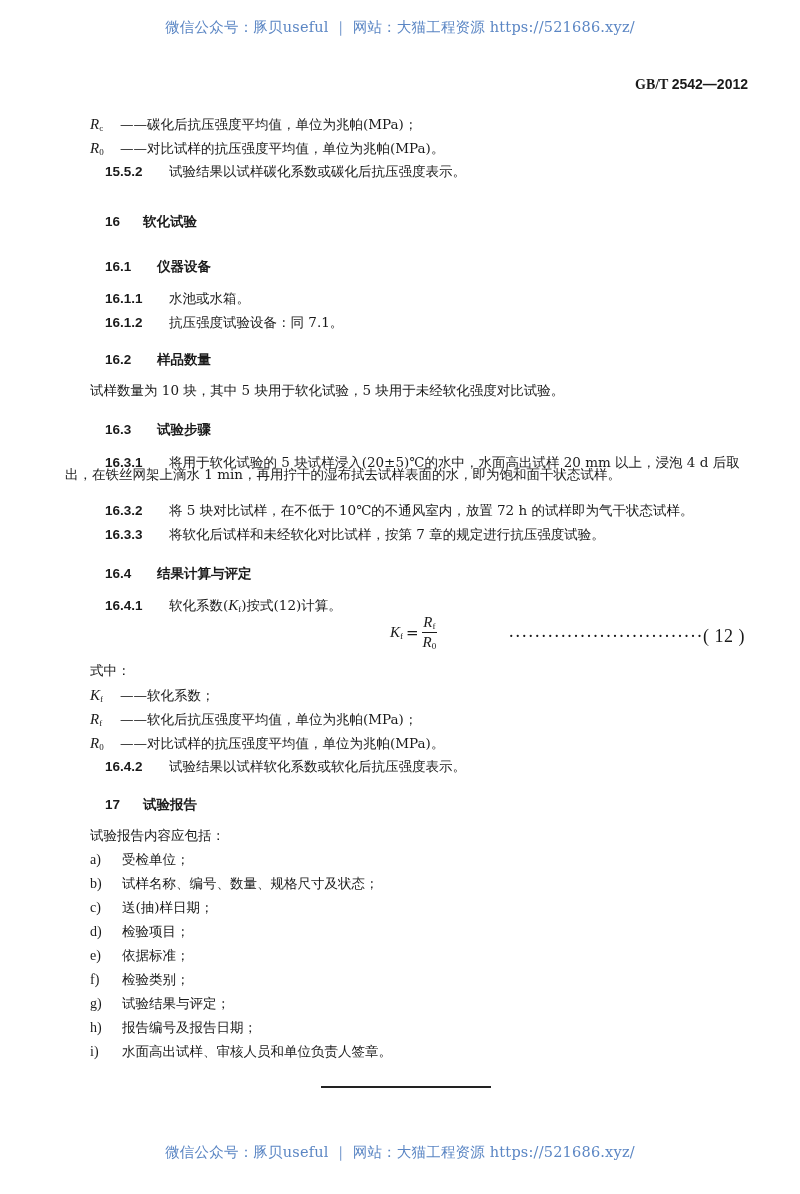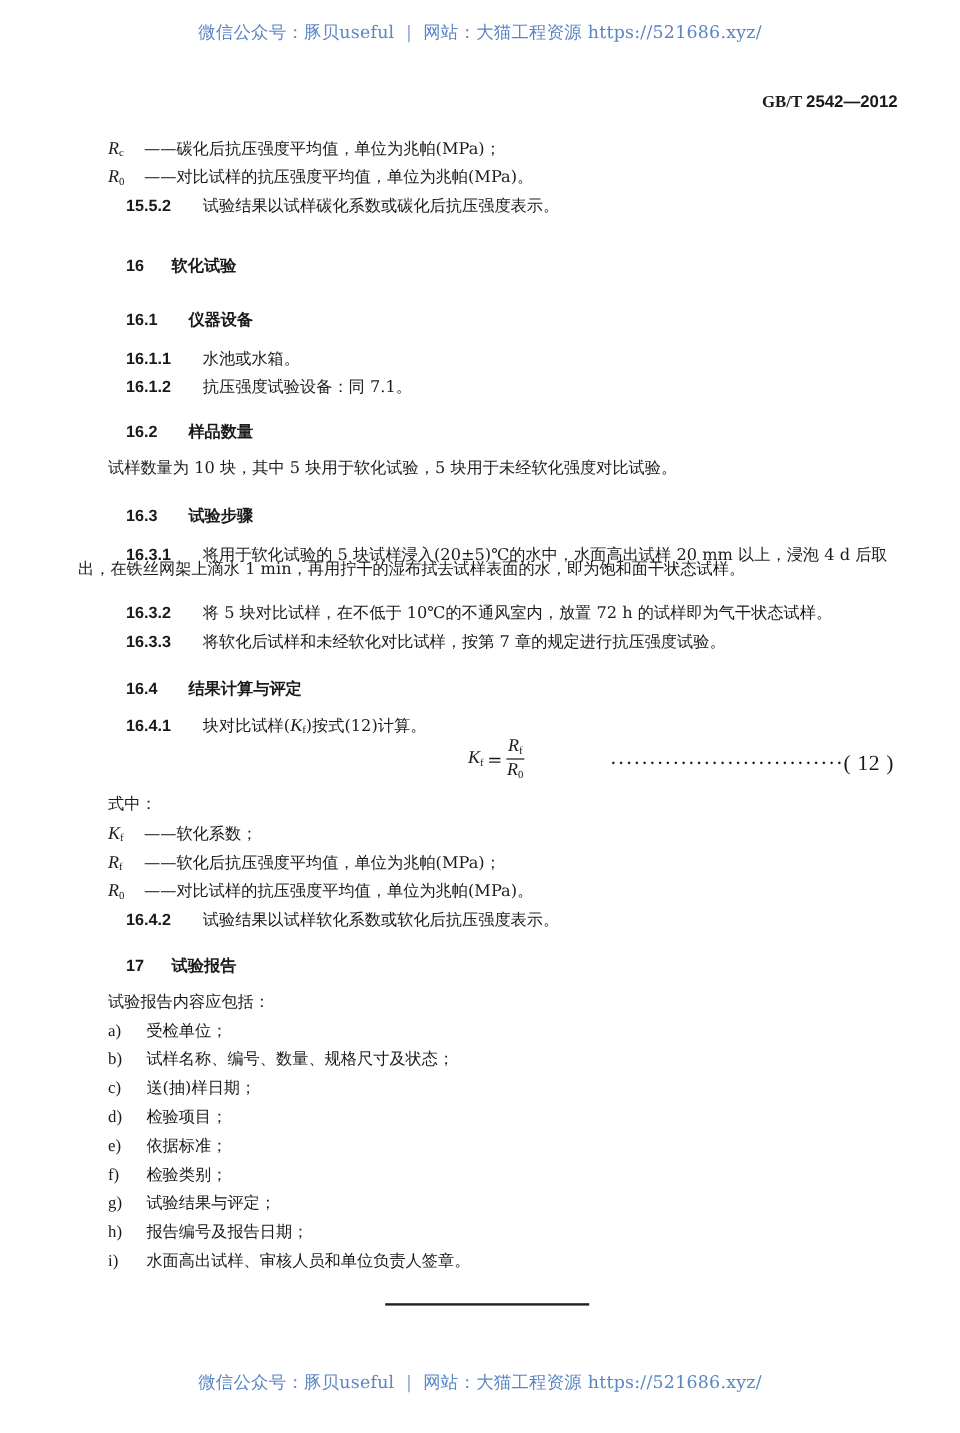--- a/index.html
+++ b/index.html
@@ -89,21 +89,21 @@
   <span class="sec-num">16.3.2</span><span>将 5 块对比试样，在不低于 10℃的不通风室内，放置 72 h 的试样即为气干状态试样。</span>
 </div>
 <div class="abs clause body-text" style="top:528px;">
   <span class="sec-num">16.3.3</span><span>将软化后试样和未经软化对比试样，按第 7 章的规定进行抗压强度试验。</span>
 </div>
 
 <div class="abs clause h2" style="top:563px;">
   <span class="sec-num">16.4</span><span class="heading">结果计算与评定</span>
 </div>
 <div class="abs clause body-text" style="top:598px;">
-  <span class="sec-num">16.4.1</span><span>块对比试样(</span><span class="sym"><span>K</span><sub>f</sub></span><span>)按式(12)计算。</span>
+  <span class="sec-num">16.4.1</span><span>软化系数(</span><span class="sym"><span>K</span><sub>f</sub></span><span>)按式(12)计算。</span>
 </div>
 
 <div class="abs formula">
   <span class="sym lhs"><span>K</span><sub>f</sub></span><span class="eq">=</span><span class="frac">
     <span class="num sym"><span>R</span><sub>f</sub></span>
     <span class="bar"></span>
     <span class="den sym"><span>R</span><sub>0</sub></span>
   </span>
 </div>
 <div class="abs eq-num">

